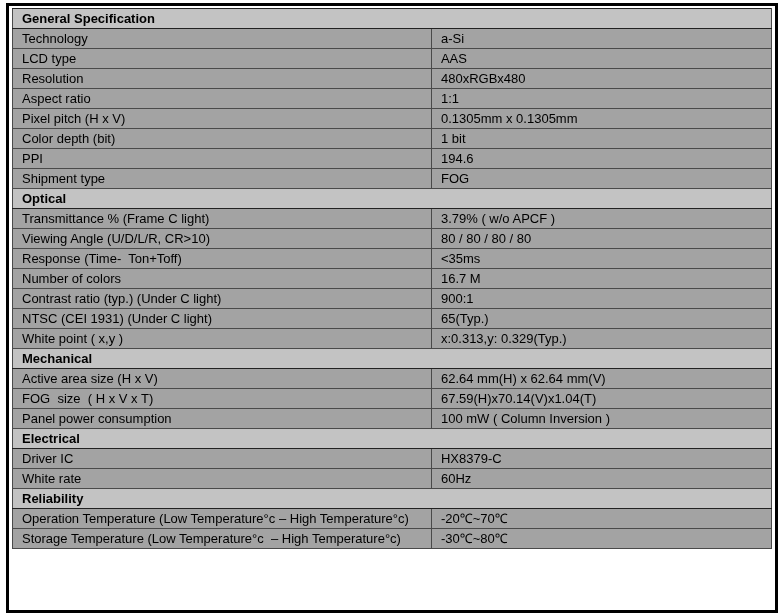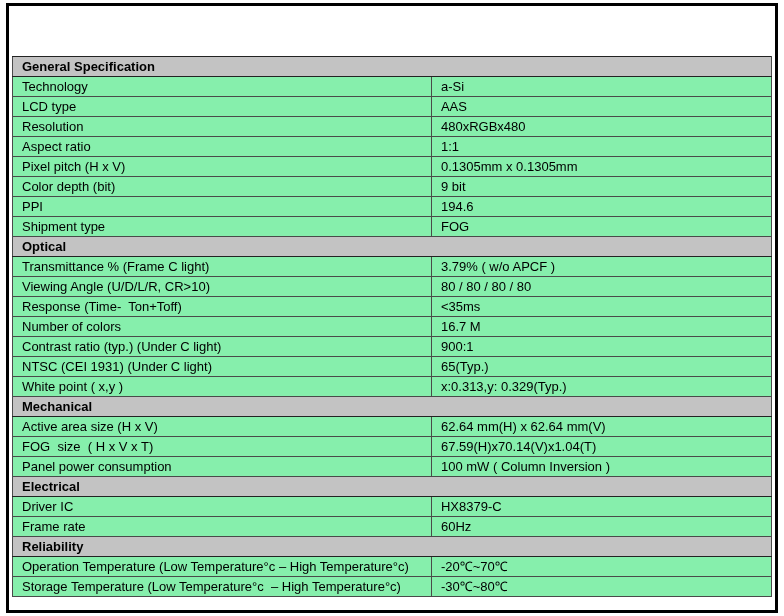--- a/index.html
+++ b/index.html
@@ -19,33 +19,32 @@
     width: 100%;
     height: 100%;
     border: 3px solid #000000;
     padding: 2px 3px;
     background: #ffffff;
   }
   table.spec-table {
     width: 100%;
     border-collapse: collapse;
     table-layout: fixed;
-    margin-top: 48px;
   }
   table.spec-table td {
     border: 1px solid #4a4a4a;
     height: 19px;
     font-size: 13px;
     line-height: 19px;
     color: #000000;
     padding: 0 9px;
     white-space: pre;
     overflow: hidden;
     vertical-align: middle;
-    background: #86efac;
+    background: #a3a3a3;
   }
   col.param-col { width: 55.2%; }
   tr.section-row td {
     background: var(--section-bg, #c3c3c3);
     font-weight: bold;
     border-top: 1px solid #222222;
     border-bottom: 1px solid #222222;
   }
 </style>
 </head>
@@ -77,21 +76,21 @@
           <tr>
             <td>Aspect ratio</td>
             <td>1:1</td>
           </tr>
           <tr>
             <td>Pixel pitch (H x V)</td>
             <td>0.1305mm x 0.1305mm</td>
           </tr>
           <tr>
             <td>Color depth (bit)</td>
-            <td>9 bit</td>
+            <td>1 bit</td>
           </tr>
           <tr>
             <td>PPI</td>
             <td>194.6</td>
           </tr>
           <tr>
             <td>Shipment type</td>
             <td>FOG</td>
           </tr>
           <tr class="section-row">
@@ -141,21 +140,21 @@
             <td>100 mW ( Column Inversion )</td>
           </tr>
           <tr class="section-row">
             <td colspan="2">Electrical</td>
           </tr>
           <tr>
             <td>Driver IC</td>
             <td>HX8379-C</td>
           </tr>
           <tr>
-            <td>Frame rate</td>
+            <td>White rate</td>
             <td>60Hz</td>
           </tr>
           <tr class="section-row">
             <td colspan="2">Reliability</td>
           </tr>
           <tr>
             <td>Operation Temperature (Low Temperature°c – High Temperature°c)</td>
             <td>-20℃~70℃</td>
           </tr>
           <tr>

